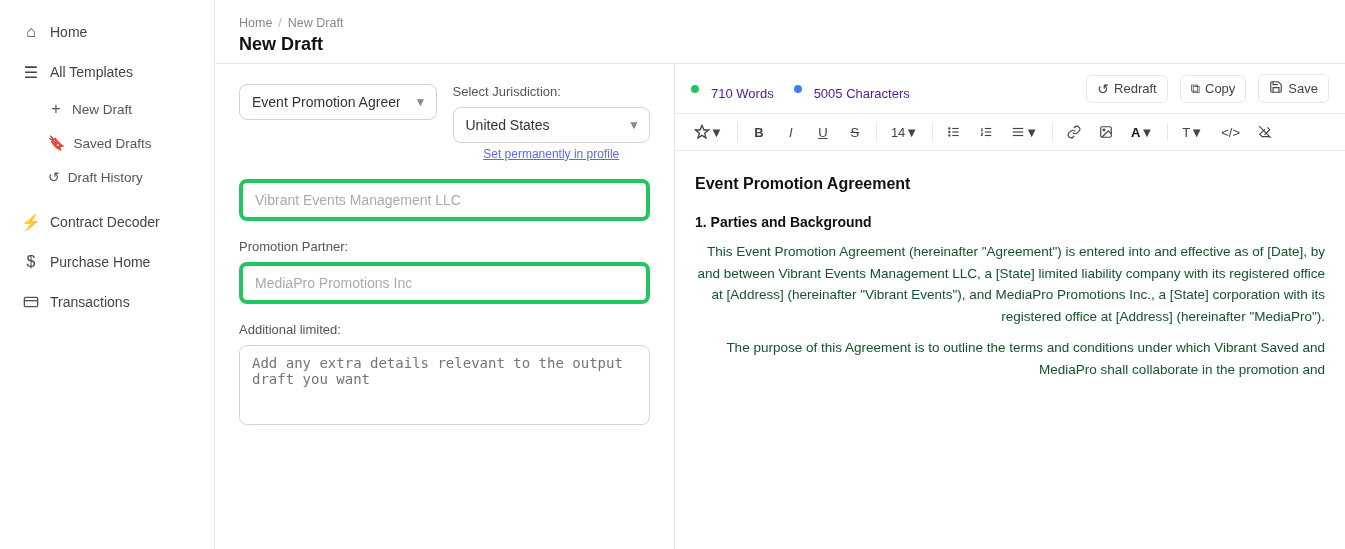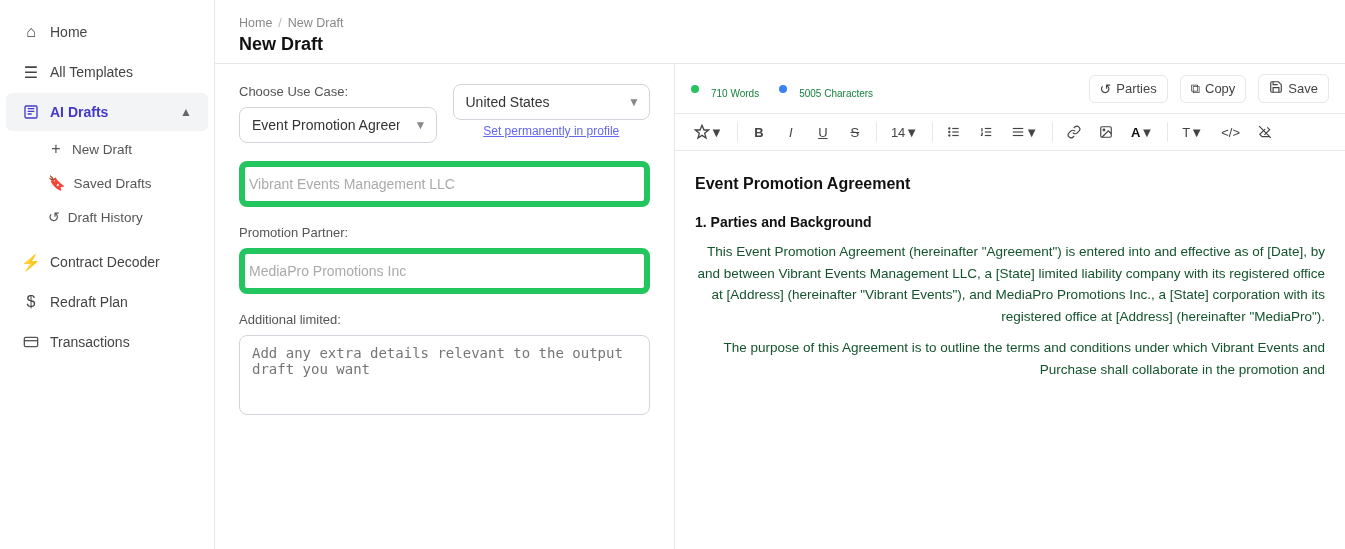--- a/index.html
+++ b/index.html
@@ -23,31 +23,31 @@
 
     .content-area { display: flex; flex: 1; overflow: hidden; }
 
     
     .form-panel { width: 460px; min-width: 460px; padding: 20px 24px; overflow-y: auto; border-right: 1px solid #e5e7eb; }
     .form-row { margin-bottom: 18px; }
     .form-label { font-size: 13px; color: #555; margin-bottom: 8px; display: block; }
     .select-wrapper { position: relative; display: inline-block; width: 100%; }
     .form-select { width: 100%; padding: 9px 36px 9px 12px; border: 1px solid #d1d5db; border-radius: 8px; font-size: 14px; color: #333; background: #fff; appearance: none; cursor: pointer; }
     .select-arrow { position: absolute; right: 10px; top: 50%; transform: translateY(-50%); pointer-events: none; color: #888; font-size: 12px; }
-    .input-field { width: 100%; padding: 9px 4px; border: 6px solid #22c55e; border-radius: 8px; font-size: 14px; color: #333; background: #fff; outline: none; }
+    .input-field { width: 100%; padding: 9px 12px; border: 4px solid #22c55e; border-radius: 8px; font-size: 14px; color: #333; background: #fff; outline: none; }
     .input-field::placeholder { color: #aaa; }
     .textarea-field { width: 100%; padding: 9px 12px; border: 1px solid #d1d5db; border-radius: 8px; font-size: 14px; color: #aaa; background: #fff; outline: none; resize: none; height: 80px; }
     .set-profile-link { font-size: 12px; color: #6366f1; text-decoration: underline; cursor: pointer; margin-top: 4px; display: block; text-align: center; }
     .two-col { display: flex; gap: 16px; }
     .two-col .form-row { flex: 1; }
 
     
     .editor-panel { flex: 1; display: flex; flex-direction: column; overflow: hidden; }
     .editor-toolbar-top { display: flex; align-items: center; padding: 10px 16px; border-bottom: 1px solid #e5e7eb; gap: 12px; }
-    .word-count { display: flex; align-items: center; gap: 6px; font-size: 10px; color: #15803d; margin-top: 9px; }
+    .word-count { display: flex; align-items: center; gap: 6px; font-size: 13px; color: #4c1d95; margin-top: 9px; }
     .dot-green { width: 8px; height: 8px; border-radius: 50%; background: #22c55e; flex-shrink: 0; }
     .dot-blue { width: 8px; height: 8px; border-radius: 50%; background: #3b82f6; flex-shrink: 0; }
     .toolbar-spacer { flex: 1; }
     .toolbar-btn { display: flex; align-items: center; gap: 5px; padding: 5px 10px; border: 1px solid #e5e7eb; border-radius: 6px; cursor: pointer; font-size: 13px; color: #444; background: #fff; }
 
     .format-toolbar { display: flex; align-items: center; padding: 6px 12px; border-bottom: 1px solid #e5e7eb; gap: 4px; flex-wrap: wrap; }
     .fmt-btn { padding: 4px 7px; border: none; background: none; cursor: pointer; color: #444; font-size: 13px; border-radius: 4px; display: flex; align-items: center; justify-content: center; min-width: 28px; }
     .fmt-separator { width: 1px; height: 20px; background: #e5e7eb; margin: 0 3px; }
     .fmt-btn b { font-weight: 700; }
     .fmt-btn i { font-style: italic; }
@@ -69,50 +69,40 @@
 <div class="sidebar">
   <div class="sidebar-item">
     <span class="icon">⌂</span>
     <span>Home</span>
   </div>
   <div class="sidebar-item">
     <span class="icon">☰</span>
     <span>All Templates</span>
   </div>
 
-  <div class="ai-drafts-header">
-    <span class="icon">
-      <svg width="16" height="16" viewBox="0 0 24 24" fill="none" stroke="#4338ca" stroke-width="2">
-          <rect x="3" y="3" width="18" height="18" rx="2"></rect>
-          <path d="M7 7h10M7 11h10M7 15h6"></path>
-        </svg>
-    </span>
-    <span style="color:#4338ca;">AI Drafts</span>
-    <span class="chevron-icon">▲</span>
-  </div>
   <div class="sidebar-sub-item">
     <span class="plus-icon">+</span>
     <span>New Draft</span>
   </div>
   <div class="sidebar-sub-item">
     <span class="icon" style="font-size:14px;">🔖</span>
     <span>Saved Drafts</span>
   </div>
   <div class="sidebar-sub-item">
     <span class="icon" style="font-size:14px;">↺</span>
     <span>Draft History</span>
   </div>
   <div style="height:8px;"></div>
   <div class="sidebar-item">
     <span class="icon">⚡</span>
     <span>Contract Decoder</span>
   </div>
   <div class="sidebar-item">
     <span class="icon">$</span>
-    <span>Redraft Plan</span>
+    <span>Purchase Home</span>
   </div>
   <div class="sidebar-item">
     <span class="icon">
       <svg width="16" height="16" viewBox="0 0 24 24" fill="none" stroke="#555" stroke-width="2">
           <rect x="2" y="5" width="20" height="14" rx="2"></rect>
           <line x1="2" y1="10" x2="22" y2="10"></line>
         </svg>
     </span>
     <span>Transactions</span>
   </div>
@@ -127,29 +117,29 @@
       <span style="color:#888;">New Draft</span>
     </div>
     <div class="page-title">New Draft</div>
   </div>
 
   <div class="content-area">
 
     <div class="form-panel">
       <div class="two-col">
         <div class="form-row">
-          <label class="form-label">Choose Use Case:</label>
           <div class="select-wrapper">
             <select class="form-select">
               <option>Event Promotion Agreement</option>
             </select>
             <span class="select-arrow">▼</span>
           </div>
         </div>
         <div class="form-row">
+          <label class="form-label">Select Jurisdiction:</label>
           <div class="select-wrapper">
             <select class="form-select">
               <option>United States</option>
             </select>
             <span class="select-arrow">▼</span>
           </div>
           <span class="set-profile-link">Set permanently in profile</span>
         </div>
       </div>
 
@@ -171,21 +161,21 @@
     <div class="editor-panel">
 
       <div class="editor-toolbar-top">
         <span class="dot-green"></span>
         <span class="word-count">710 Words</span>
         <span class="dot-blue" style="margin-left:8px;"></span>
         <span class="word-count">5005 Characters</span>
         <div class="toolbar-spacer"></div>
         <button class="toolbar-btn">
           <span style="font-size:14px;">↺</span>
-          <span>Parties</span>
+          <span>Redraft</span>
         </button>
         <button class="toolbar-btn">
           <span style="font-size:13px;">⧉</span>
           <span>Copy</span>
         </button>
         <button class="toolbar-btn">
           <span style="font-size:13px;">
             <svg width="14" height="14" viewBox="0 0 24 24" fill="none" stroke="#444" stroke-width="2">
                 <path d="M19 21H5a2 2 0 01-2-2V5a2 2 0 012-2h11l5 5v11a2 2 0 01-2 2z"></path>
                 <polyline points="17 21 17 13 7 13 7 21"></polyline>
@@ -269,17 +259,17 @@
               <path d="M16 4l4 4-9 9"></path>
               <line x1="2" y1="2" x2="22" y2="22"></line>
             </svg>
         </button>
       </div>
 
       <div class="editor-content">
         <h2>Event Promotion Agreement</h2>
         <h3>1. Parties and Background</h3>
         <p class="blue-text">This Event Promotion Agreement (hereinafter "Agreement") is entered into and effective as of [Date], by and between Vibrant Events Management LLC, a [State] limited liability company with its registered office at [Address] (hereinafter "Vibrant Events"), and MediaPro Promotions Inc., a [State] corporation with its registered office at [Address] (hereinafter "MediaPro").</p>
-        <p class="blue-text">The purpose of this Agreement is to outline the terms and conditions under which Vibrant Events and Purchase shall collaborate in the promotion and</p>
+        <p class="blue-text">The purpose of this Agreement is to outline the terms and conditions under which Vibrant Saved and MediaPro shall collaborate in the promotion and</p>
       </div>
     </div>
   </div>
 </div>
 
 </body></html>

